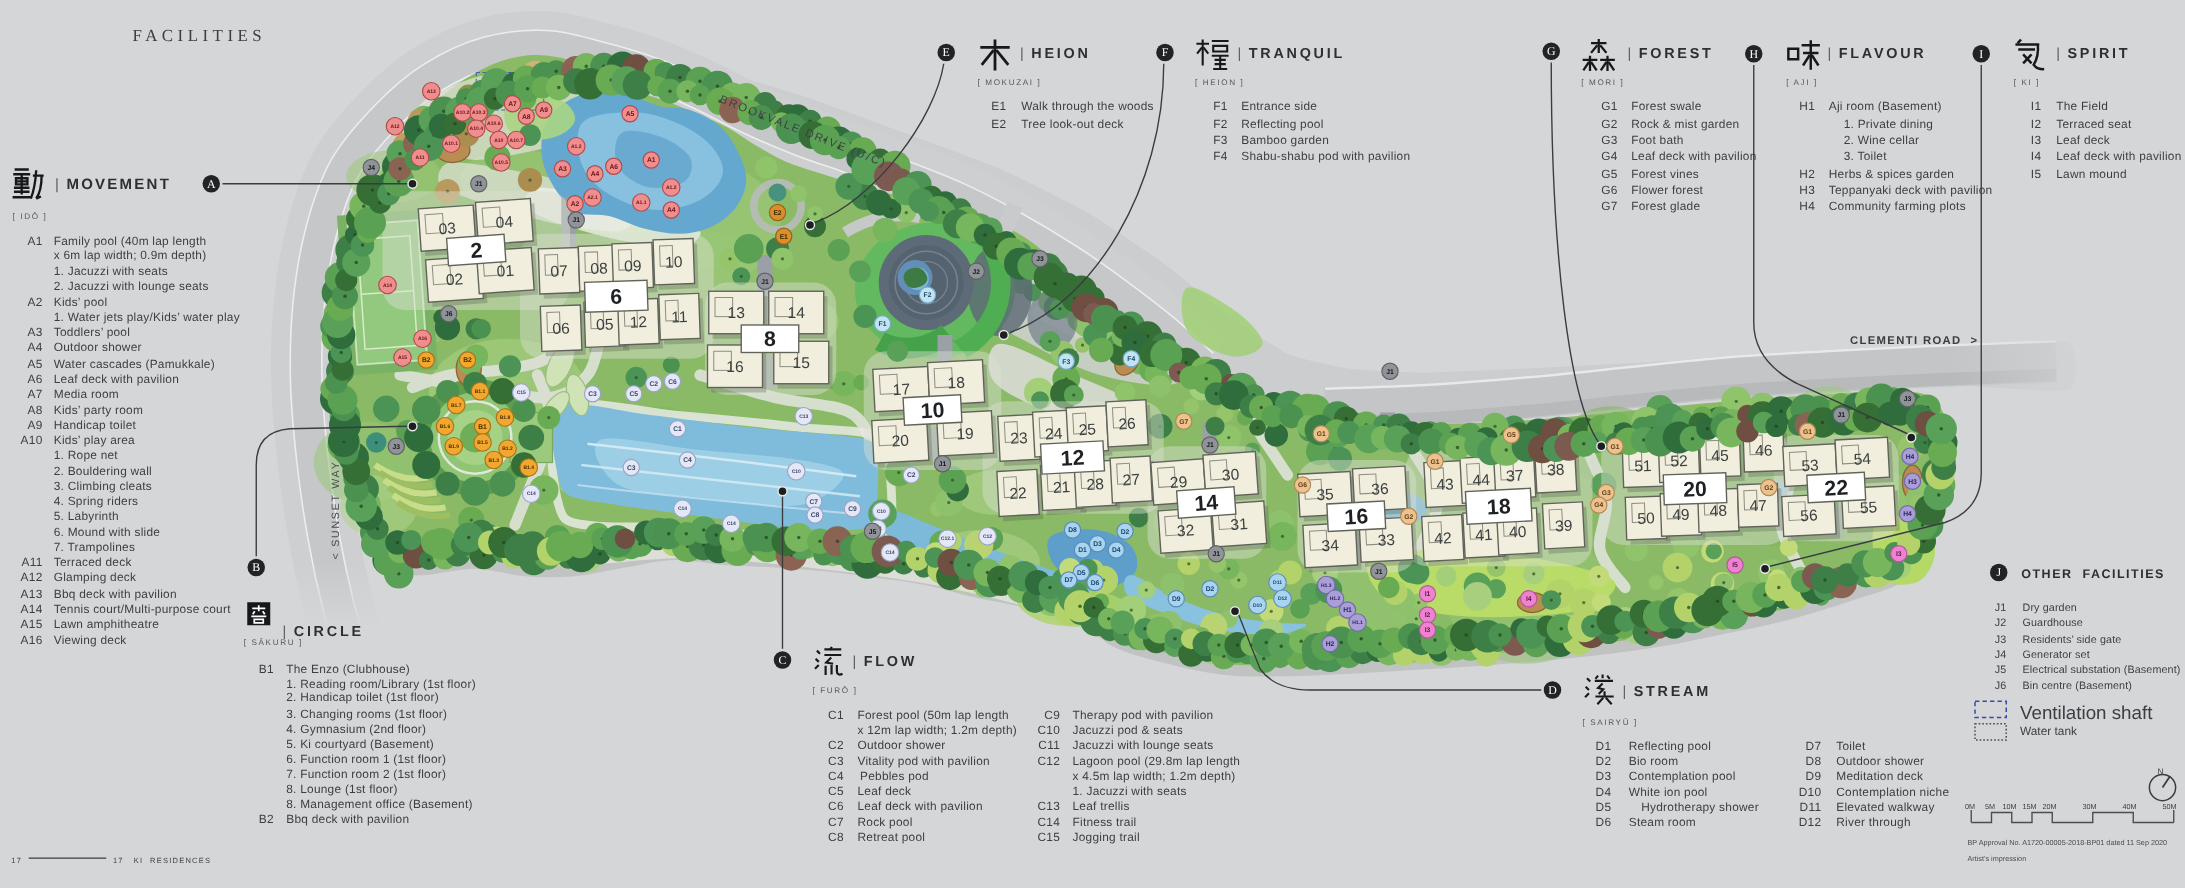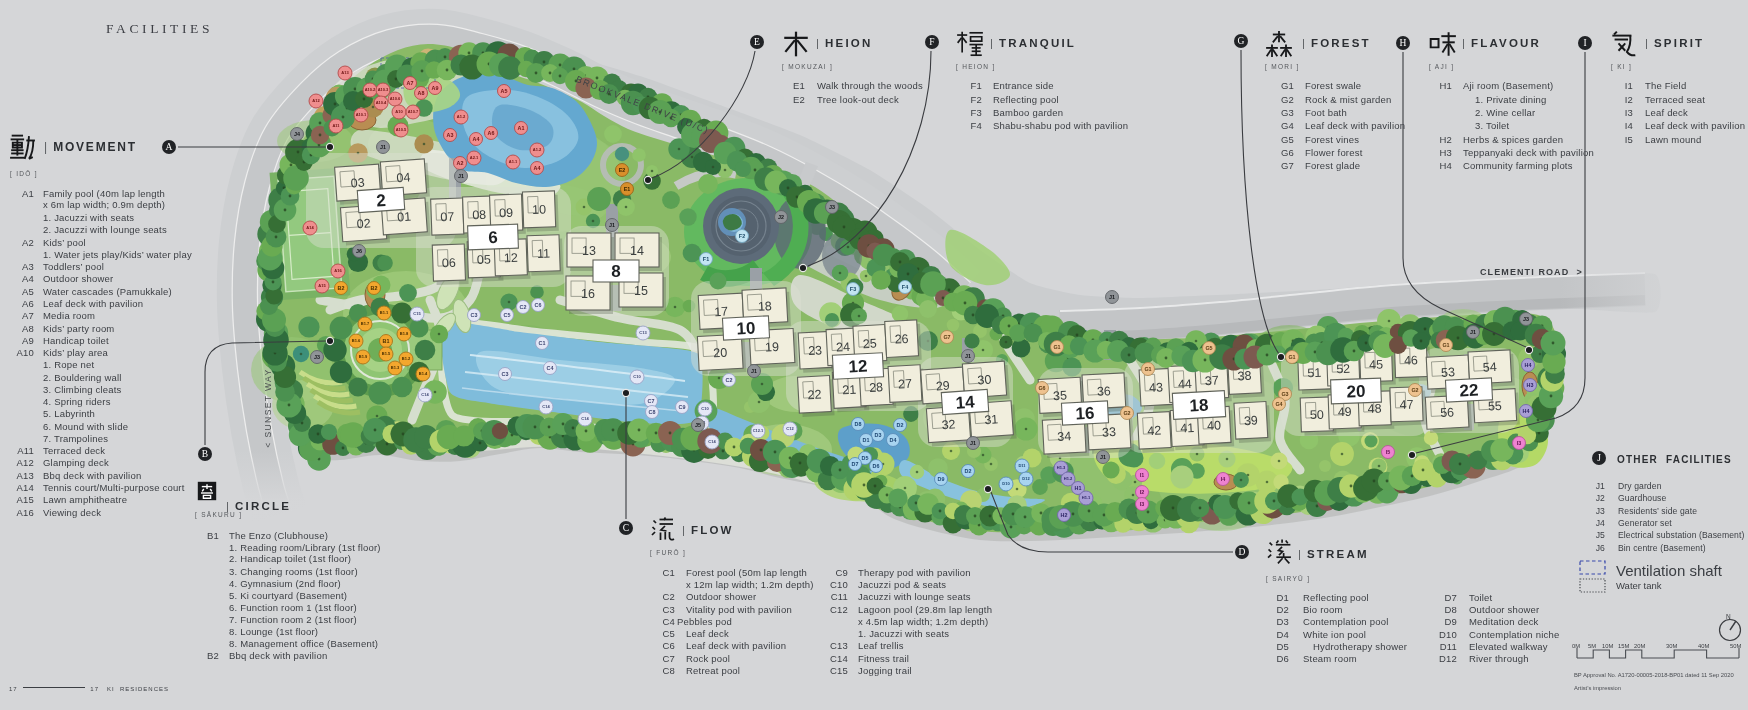--- a/index.html
+++ b/index.html
@@ -2097,21 +2097,21 @@
     <div style="height:12.3px;display:flex;align-items:center;white-space:nowrap">
       <span style="display:inline-block;width:35px;text-align:right;flex:none">C2</span>
       <span style="margin-left:11px">Outdoor shower</span>
     </div>
     <div style="height:12.3px;display:flex;align-items:center;white-space:nowrap">
       <span style="display:inline-block;width:35px;text-align:right;flex:none">C3</span>
       <span style="margin-left:11px">Vitality pod with pavilion</span>
     </div>
     <div style="height:12.3px;display:flex;align-items:center;white-space:nowrap">
       <span style="display:inline-block;width:35px;text-align:right;flex:none">C4</span>
-      <span style="margin-left:2px">Pebbles pod</span>
+      <span style="margin-left:13px">Pebbles pod</span>
     </div>
     <div style="height:12.3px;display:flex;align-items:center;white-space:nowrap">
       <span style="display:inline-block;width:35px;text-align:right;flex:none">C5</span>
       <span style="margin-left:11px">Leaf deck</span>
     </div>
     <div style="height:12.3px;display:flex;align-items:center;white-space:nowrap">
       <span style="display:inline-block;width:35px;text-align:right;flex:none">C6</span>
       <span style="margin-left:11px">Leaf deck with pavilion</span>
     </div>
     <div style="height:12.3px;display:flex;align-items:center;white-space:nowrap">

